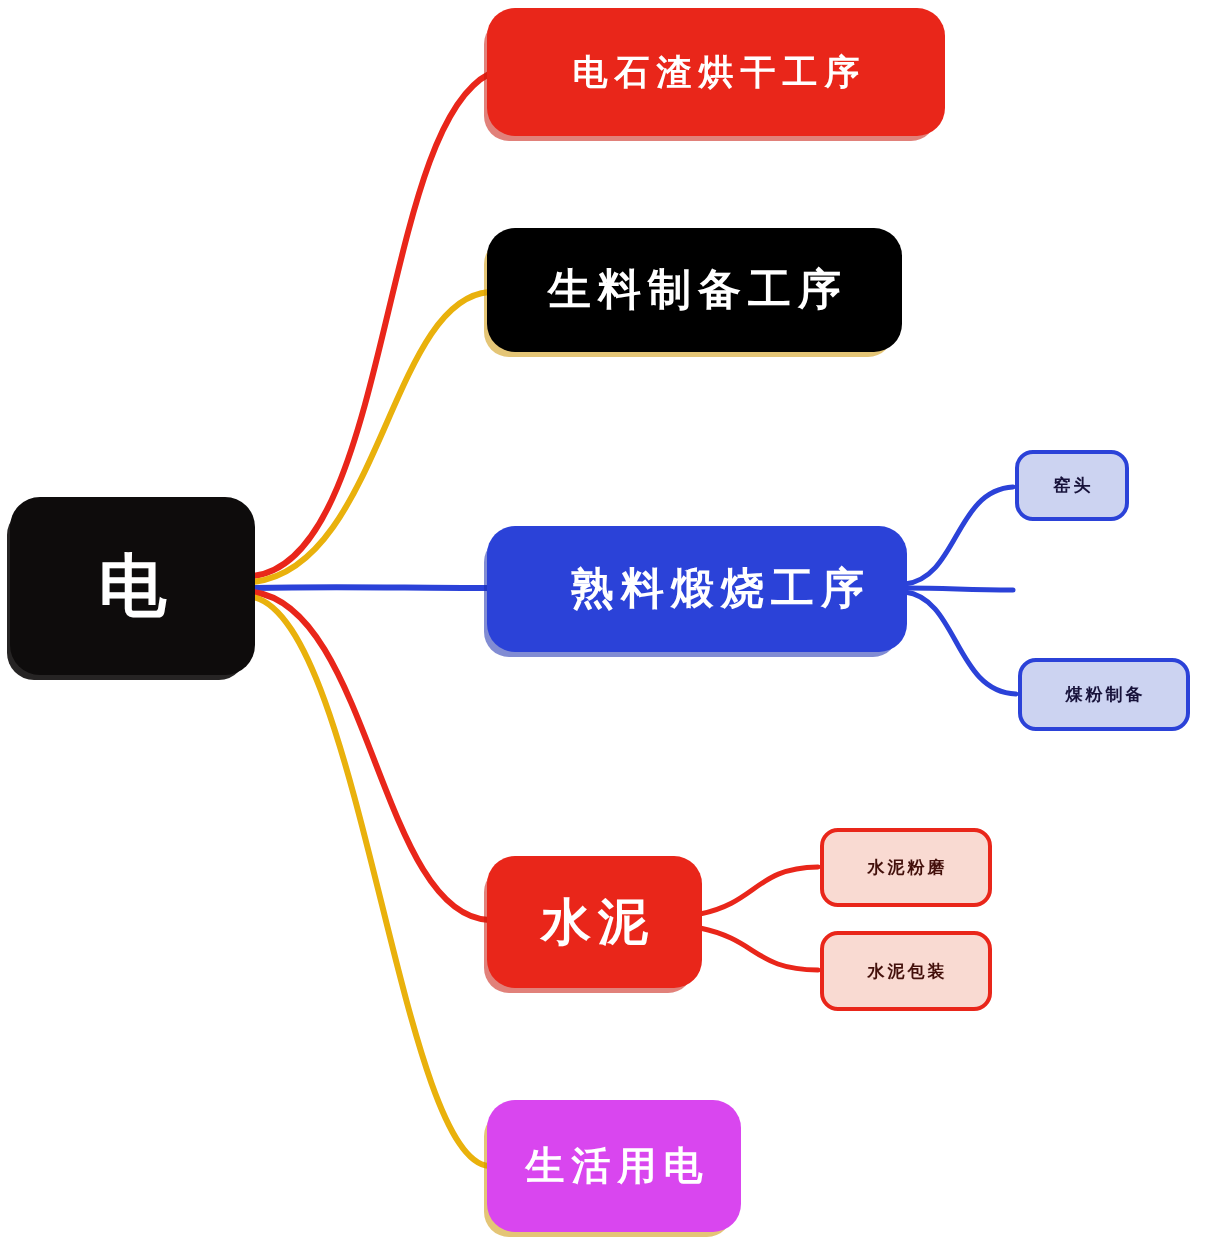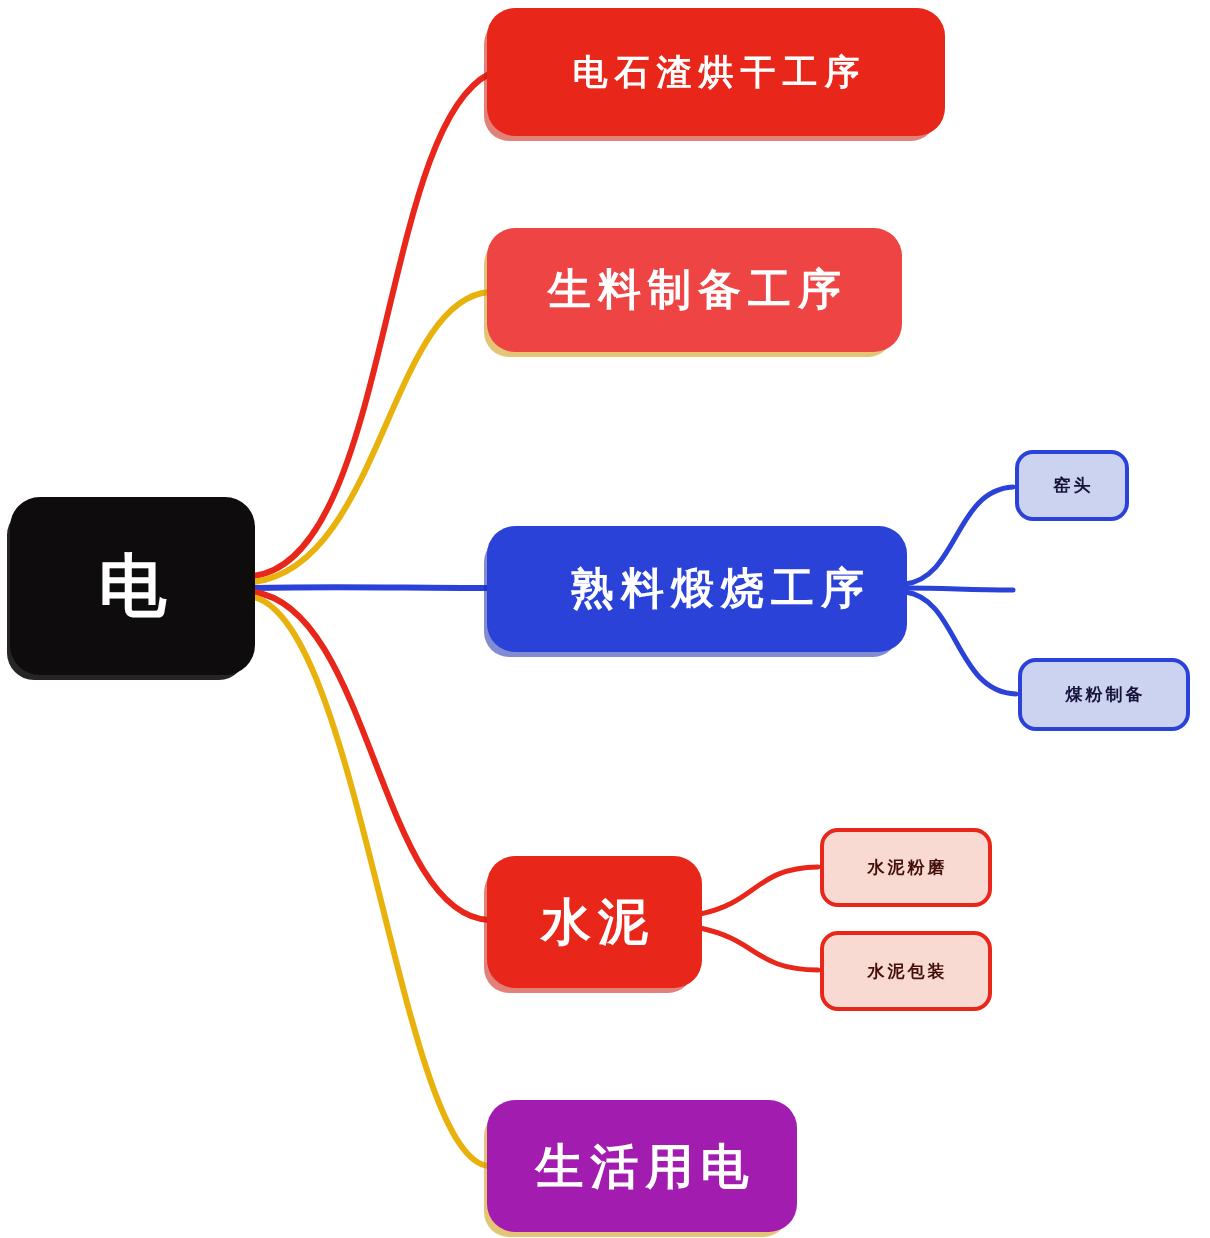--- a/index.html
+++ b/index.html
@@ -48,37 +48,37 @@
     letter-spacing: 7px;
     padding-left: 7px;
   }
   #branch-carbide-slag-drying {
     left: 487px; top: 8px; width: 458px; height: 128px;
     background: #e9261a; font-size: 35px;
     box-shadow: -6px 8px 0 -3px rgba(200,25,12,0.55);
   }
   #branch-raw-meal-preparation {
     left: 487px; top: 228px; width: 415px; height: 124px;
-    background: #ef4444; font-size: 43px;
+    background: #000000; font-size: 43px;
     box-shadow: -6px 8px 0 -3px rgba(205,150,5,0.55);
   }
   #branch-clinker-calcination {
     left: 487px; top: 526px; width: 420px; height: 126px;
     background: #2b42d8; font-size: 43px;
     box-shadow: -6px 8px 0 -3px rgba(25,45,175,0.55);
     padding-left: 48px;
   }
   #branch-cement {
     left: 487px; top: 856px; width: 215px; height: 132px;
     background: #e9261a; font-size: 50px;
     box-shadow: -6px 8px 0 -3px rgba(200,25,12,0.55);
   }
   #branch-domestic-electricity {
-    left: 487px; top: 1100px; width: 310px; height: 132px;
-    background: #a21caf; font-size: 48px;
+    left: 487px; top: 1100px; width: 254px; height: 132px;
+    background: #d946ef; font-size: 39px;
     box-shadow: -6px 8px 0 -3px rgba(205,150,5,0.55);
   }
   
   .child {
     border-radius: 18px;
     font-size: 17px;
     letter-spacing: 3px;
     padding-left: 3px;
   }
   .child-blue {

